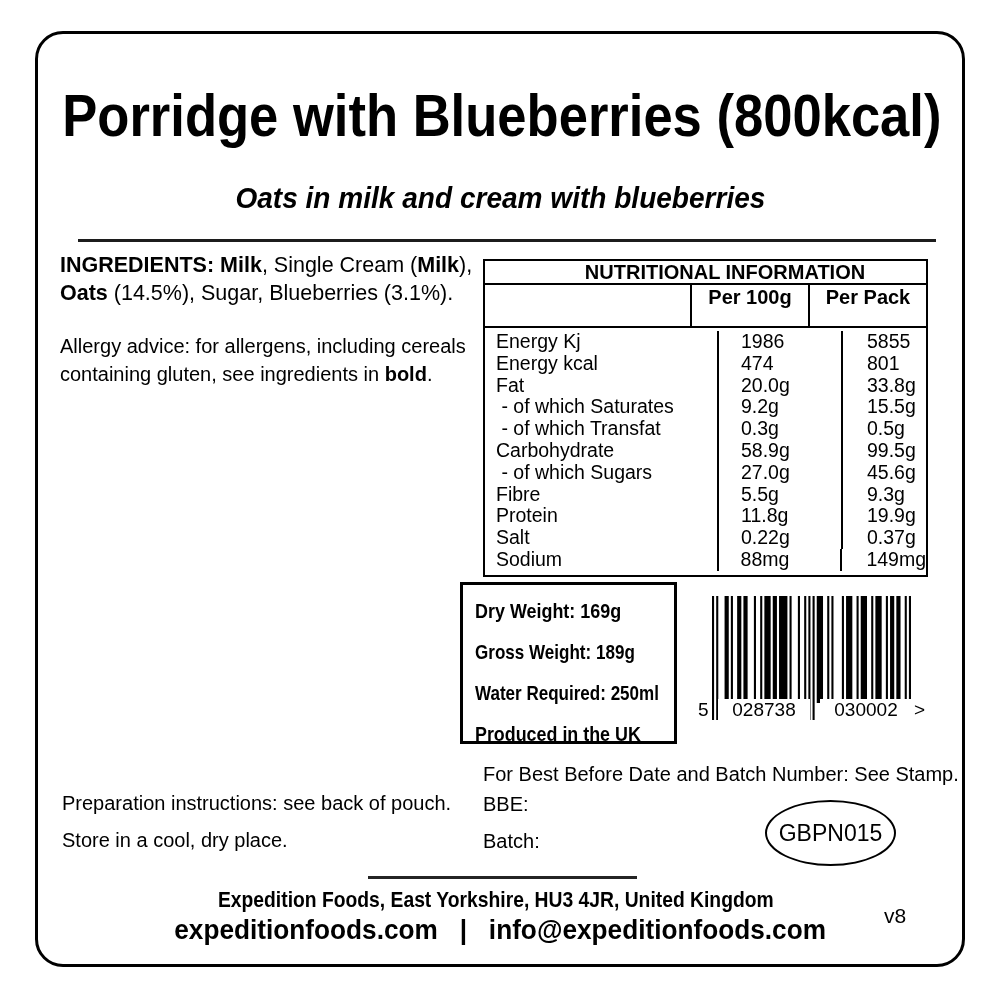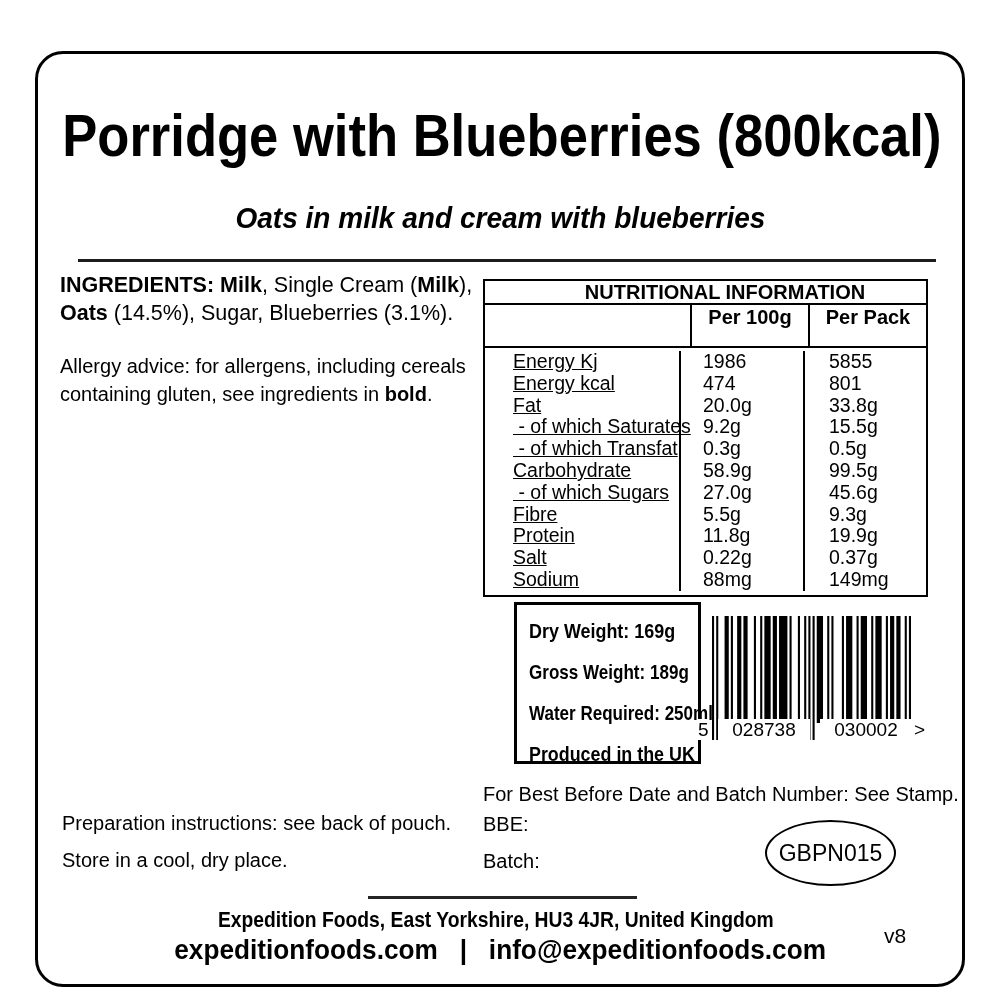--- a/index.html
+++ b/index.html
@@ -1,19 +1,19 @@
 <!DOCTYPE html>
 <html><head>
 <meta charset="utf-8">
 <style>
   * { box-sizing: border-box; margin: 0; padding: 0; }
   html,body { width:1000px; height:1000px; background:#fff; color:#000;
               font-family:"Liberation Sans", sans-serif; position:relative; overflow:hidden; }
 
-  .abs { position:absolute;margin-top:20px; }
+  .abs { position:absolute; }
 
   
   #label-border { left:35px; top:31px; width:930px; height:936px;
                   border:3.5px solid #000; border-radius:28px; background:#fff; }
 
   
   #title { left:0; right:0; top:84px; text-align:center;
            font-size:60px; font-weight:bold; line-height:64px; }
   #subtitle { left:0; right:0; top:182px; text-align:center;
               font-size:30px; font-weight:bold; font-style:italic; line-height:32px; }
@@ -31,27 +31,27 @@
   
   #ntable { left:483px; top:259px; width:445px; border:2.5px solid #000; background:#fff; }
   .nt-title { height:24px; line-height:22px; text-align:center; font-weight:bold;
               font-size:20px; border-bottom:2.5px solid #000;padding-left:39px; }
   .nt-head { display:flex; height:43px; border-bottom:2.5px solid #000;
              font-weight:bold; font-size:20px; line-height:24px; }
   .nt-head .c1 { width:207px; border-right:2.5px solid #000; }
   .nt-head .c2 { width:118px; border-right:2.5px solid #000; text-align:center; }
   .nt-head .c3 { flex:1; text-align:center; }
   .nt-row { display:flex; height:21.8px; font-size:19.5px; line-height:21.8px; }
-  .nt-row .c1 { width:196px; border-right:2.5px solid #000; padding-left:28px; white-space:pre;text-decoration:underline; }
+  .nt-row .c1 { width:234px; border-right:2.5px solid #000; padding-left:11px; white-space:pre; }
   .nt-row .c2 { width:124px; border-right:2.5px solid #000; padding-left:22px; }
   .nt-row .c3 { flex:1; padding-left:24px; }
   .nt-rows-wrap { padding:3px 0 4px 0; }
 
   
-  #wbox { left:514px; top:582px; width:187px; height:162px; border:3px solid #000;
+  #wbox { left:460px; top:582px; width:217px; height:162px; border:3px solid #000;
           padding:5px 0 12px 12px; }
   .wline { font-size:21px; font-weight:bold; line-height:41px; white-space:pre; }
 
   
   #barcode { left:698px; top:596px; width:238px; height:134px; }
   #barcode svg { position:absolute; left:14px; top:0; }
   .bc-digit { position:absolute; top:103px; font-size:19px; line-height:21px; background:#fff; }
   #bc-five  { left:0; }
   #bc-g1 { left:20px; width:92px; text-align:center; }
   #bc-g2 { left:122px; width:92px; text-align:center; }

